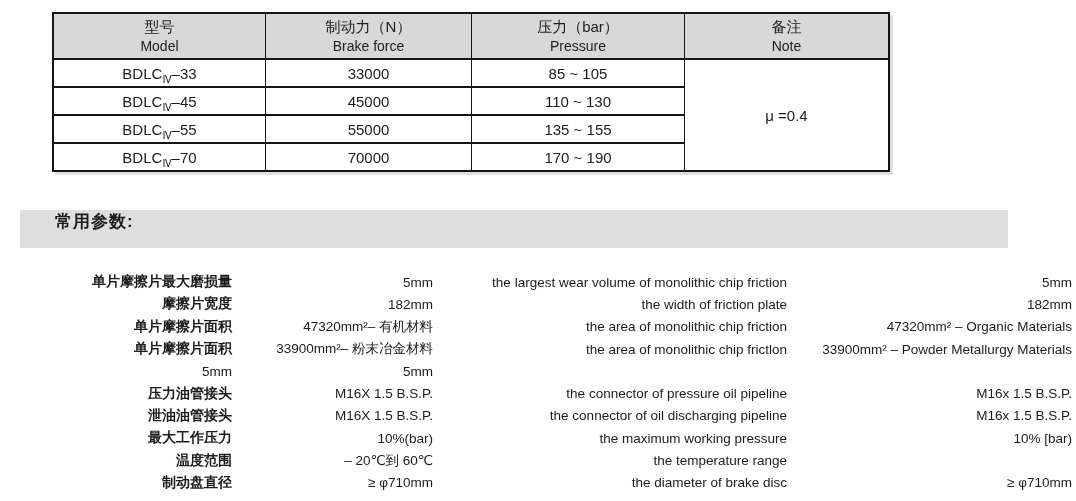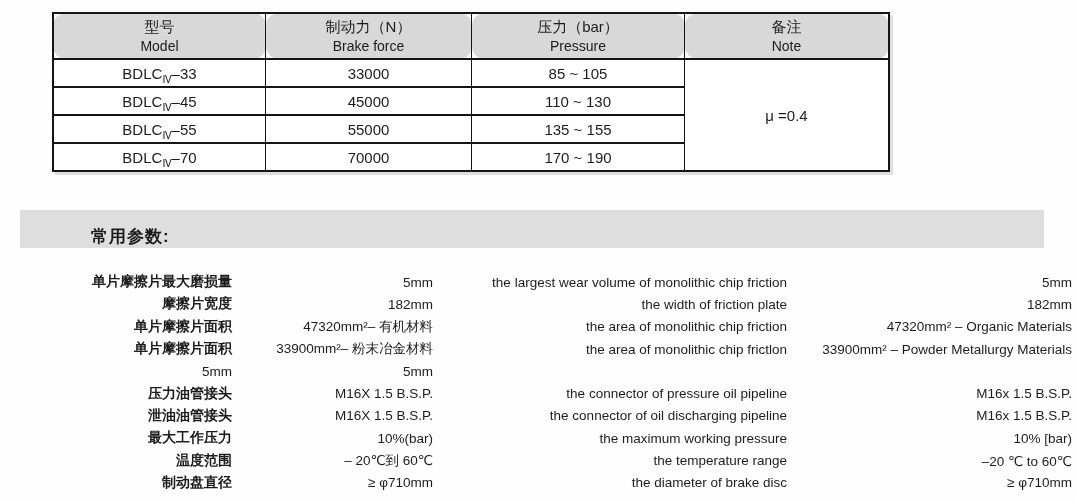--- a/index.html
+++ b/index.html
@@ -36,21 +36,20 @@
     vertical-align: middle;
     padding: 0;
   }
   table.spec-table {
     border: 2.5px solid #141414;
   }
   table.spec-table th {
     background: #d8d8d8;
     height: 44px;
     font-weight: 400;
-    border-radius: 13px;
   }
   .th-zh { font-size: 15px; line-height: 21px; display: block; }
   .th-en { font-size: 14px; line-height: 19px; display: block; }
   table.spec-table td {
     height: 26px;
     font-size: 15px;
     background: #ffffff;
   }
   td.model-cell sub {
     font-size: 10px;
@@ -63,22 +62,21 @@
 
   
   .section-banner {
     position: absolute;
     left: 20px;
     top: 210px;
     width: 988px;
     height: 38px;
     background: #dedede;
     display: flex;
-    align-items: flex-end;
-    padding-left: 36px;
+    align-items: flex-start;
   }
   .section-banner .section-title {
     margin-left: 35px;
     font-size: 17px;
     font-weight: 700;
     letter-spacing: 1px;
     color: #1a1a1a;
   }
 
   
@@ -199,21 +197,20 @@
     <div class="param-row">
       <span class="p-label">最大工作压力</span>
       <span class="p-val">10%(bar)</span>
       <span class="p-en">the maximum working pressure</span>
       <span class="p-val2">10% [bar)</span>
     </div>
     <div class="param-row">
       <span class="p-label">温度范围</span>
       <span class="p-val">– 20℃到 60℃</span>
       <span class="p-en">the temperature range</span>
-      <span class="p-val2">–20 ℃ to 60℃</span>
     </div>
     <div class="param-row">
       <span class="p-label">制动盘直径</span>
       <span class="p-val">≥ φ710mm</span>
       <span class="p-en">the diameter of brake disc</span>
       <span class="p-val2">≥ φ710mm</span>
     </div>
   </div>
 
 </div>

